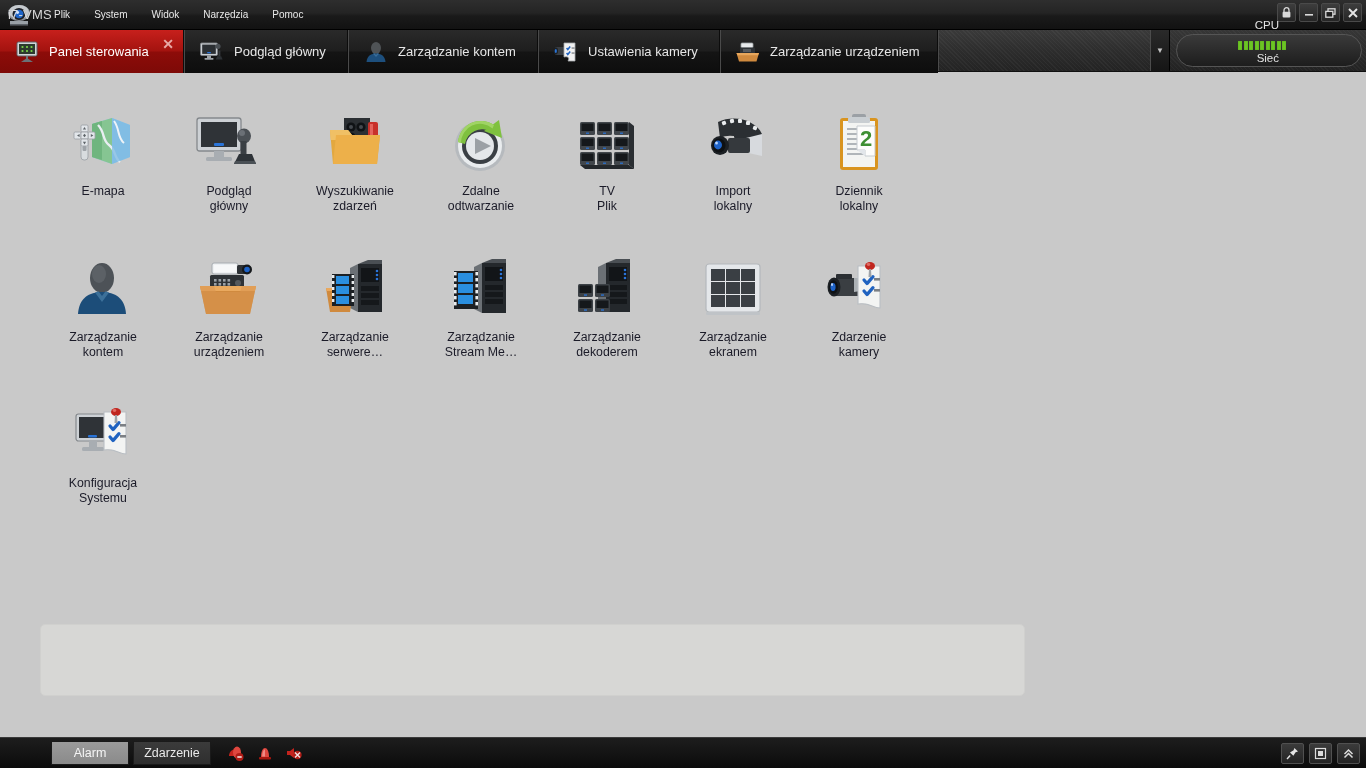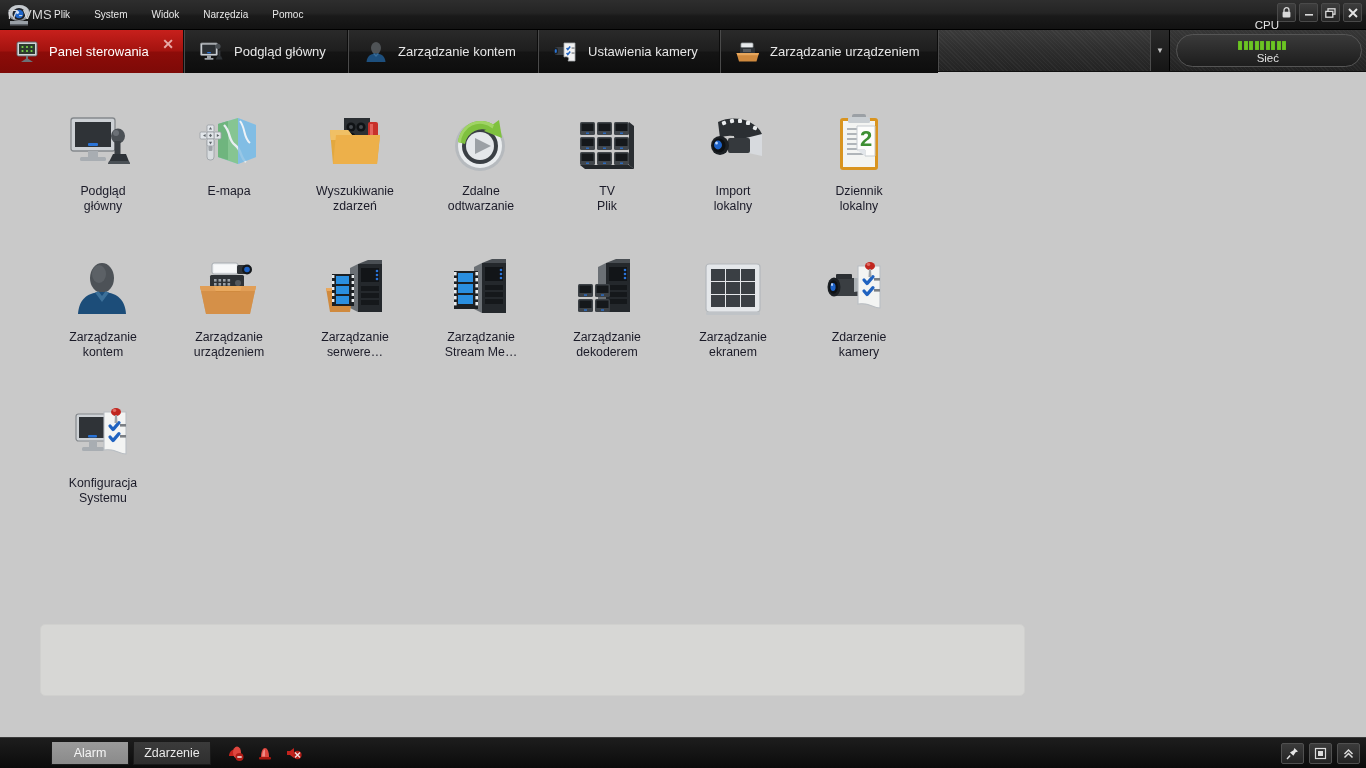--- a/index.html
+++ b/index.html
@@ -314,39 +314,20 @@
           <i class="mbar"></i>
           <i class="mbar"></i>
           <i class="mbar"></i>
       </span>
     </div>
   </div>
 </div>
 
 <div class="main">
   <div class="grid">
-
-    <div class="cell">
-      <span class="art">
-        <svg width="70" height="64" viewBox="0 0 70 64">
-          <rect x="3" y="6" width="44" height="33" rx="2.5" fill="#cdd1d5" stroke="#85898d" stroke-width="1.3"></rect>
-          <rect x="7" y="10" width="36" height="25" fill="#2f3337"></rect>
-          <rect x="20" y="31" width="10" height="3" rx="1" fill="#2a74d8"></rect>
-          <rect x="20" y="39" width="10" height="6" fill="#a8adb2"></rect>
-          <rect x="12" y="45" width="26" height="4" rx="1.5" fill="#a8adb2"></rect>
-          <ellipse cx="50" cy="24" rx="7" ry="7.5" fill="#4b5055"></ellipse>
-          <ellipse cx="48" cy="21" rx="3" ry="3" fill="#6b7076"></ellipse>
-          <rect x="46.5" y="29" width="6" height="14" fill="#3a3f44"></rect>
-          <path d="M40 52 L62 52 L58 42 L45 42 Z" fill="#2e3338"></path>
-          <path d="M40 52 L62 52 L61 49 L41 49 Z" fill="#4a5055"></path>
-        </svg>
-      </span>
-      <span class="lbl">Podgląd
-główny</span>
-    </div>
 
     <div class="cell">
       <span class="art">
         <svg width="70" height="64" viewBox="0 0 70 64">
           <path d="M24 12 L44 6 L62 13 L62 45 L44 52 L24 45 Z" fill="#8fc7ea"></path>
           <path d="M24 12 L44 6 L44 52 L24 45 Z" fill="#86c592"></path>
           <path d="M24 12 L34 9 L34 48 L24 45 Z" fill="#6fb57e"></path>
           <path d="M30 13 C37 20 34 28 41 33 C48 38 46 46 52 50" stroke="#e9eef2" stroke-width="2.4" fill="none"></path>
           <path d="M44 6 L62 13 L62 45 L44 52 Z" fill="#7cb9e2" opacity=".75"></path>
           <path d="M46 9 C52 17 49 25 56 31" stroke="#eef3f7" stroke-width="2" fill="none"></path>
@@ -362,20 +343,39 @@
           <g fill="#5d6368">
             <path d="M16.5 15 l1.6 2.6 h-3.2 z"></path>
             <path d="M16.5 32.4 l-1.6 -2.6 h3.2 z"></path>
             <path d="M9 23.5 l2.6 -1.6 v3.2 z"></path>
             <path d="M25.4 23.5 l-2.6 1.6 v-3.2 z"></path>
             <path d="M16.5 21.8 l1.5 1.7 l-1.5 1.7 l-1.5 -1.7 z"></path>
           </g>
         </svg>
       </span>
       <span class="lbl">E-mapa</span>
+    </div>
+
+    <div class="cell">
+      <span class="art">
+        <svg width="70" height="64" viewBox="0 0 70 64">
+          <rect x="3" y="6" width="44" height="33" rx="2.5" fill="#cdd1d5" stroke="#85898d" stroke-width="1.3"></rect>
+          <rect x="7" y="10" width="36" height="25" fill="#2f3337"></rect>
+          <rect x="20" y="31" width="10" height="3" rx="1" fill="#2a74d8"></rect>
+          <rect x="20" y="39" width="10" height="6" fill="#a8adb2"></rect>
+          <rect x="12" y="45" width="26" height="4" rx="1.5" fill="#a8adb2"></rect>
+          <ellipse cx="50" cy="24" rx="7" ry="7.5" fill="#4b5055"></ellipse>
+          <ellipse cx="48" cy="21" rx="3" ry="3" fill="#6b7076"></ellipse>
+          <rect x="46.5" y="29" width="6" height="14" fill="#3a3f44"></rect>
+          <path d="M40 52 L62 52 L58 42 L45 42 Z" fill="#2e3338"></path>
+          <path d="M40 52 L62 52 L61 49 L41 49 Z" fill="#4a5055"></path>
+        </svg>
+      </span>
+      <span class="lbl">Podgląd
+główny</span>
     </div>
 
     <div class="cell">
       <span class="art">
         <svg width="70" height="64" viewBox="0 0 70 64">
           <path d="M24 6 L50 6 L50 30 L24 30 Z" fill="#2b2f33"></path>
           <circle cx="31" cy="15" r="4.6" fill="#0f1215"></circle>
             <circle cx="31" cy="15" r="2" fill="#44494e"></circle>
           <circle cx="41" cy="15" r="4.6" fill="#0f1215"></circle>
             <circle cx="41" cy="15" r="2" fill="#44494e"></circle>

